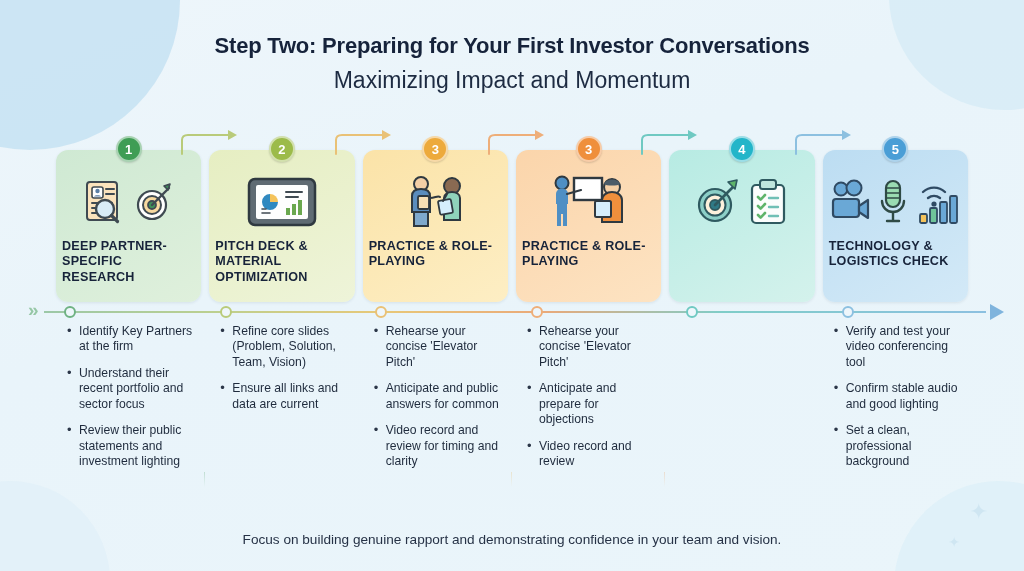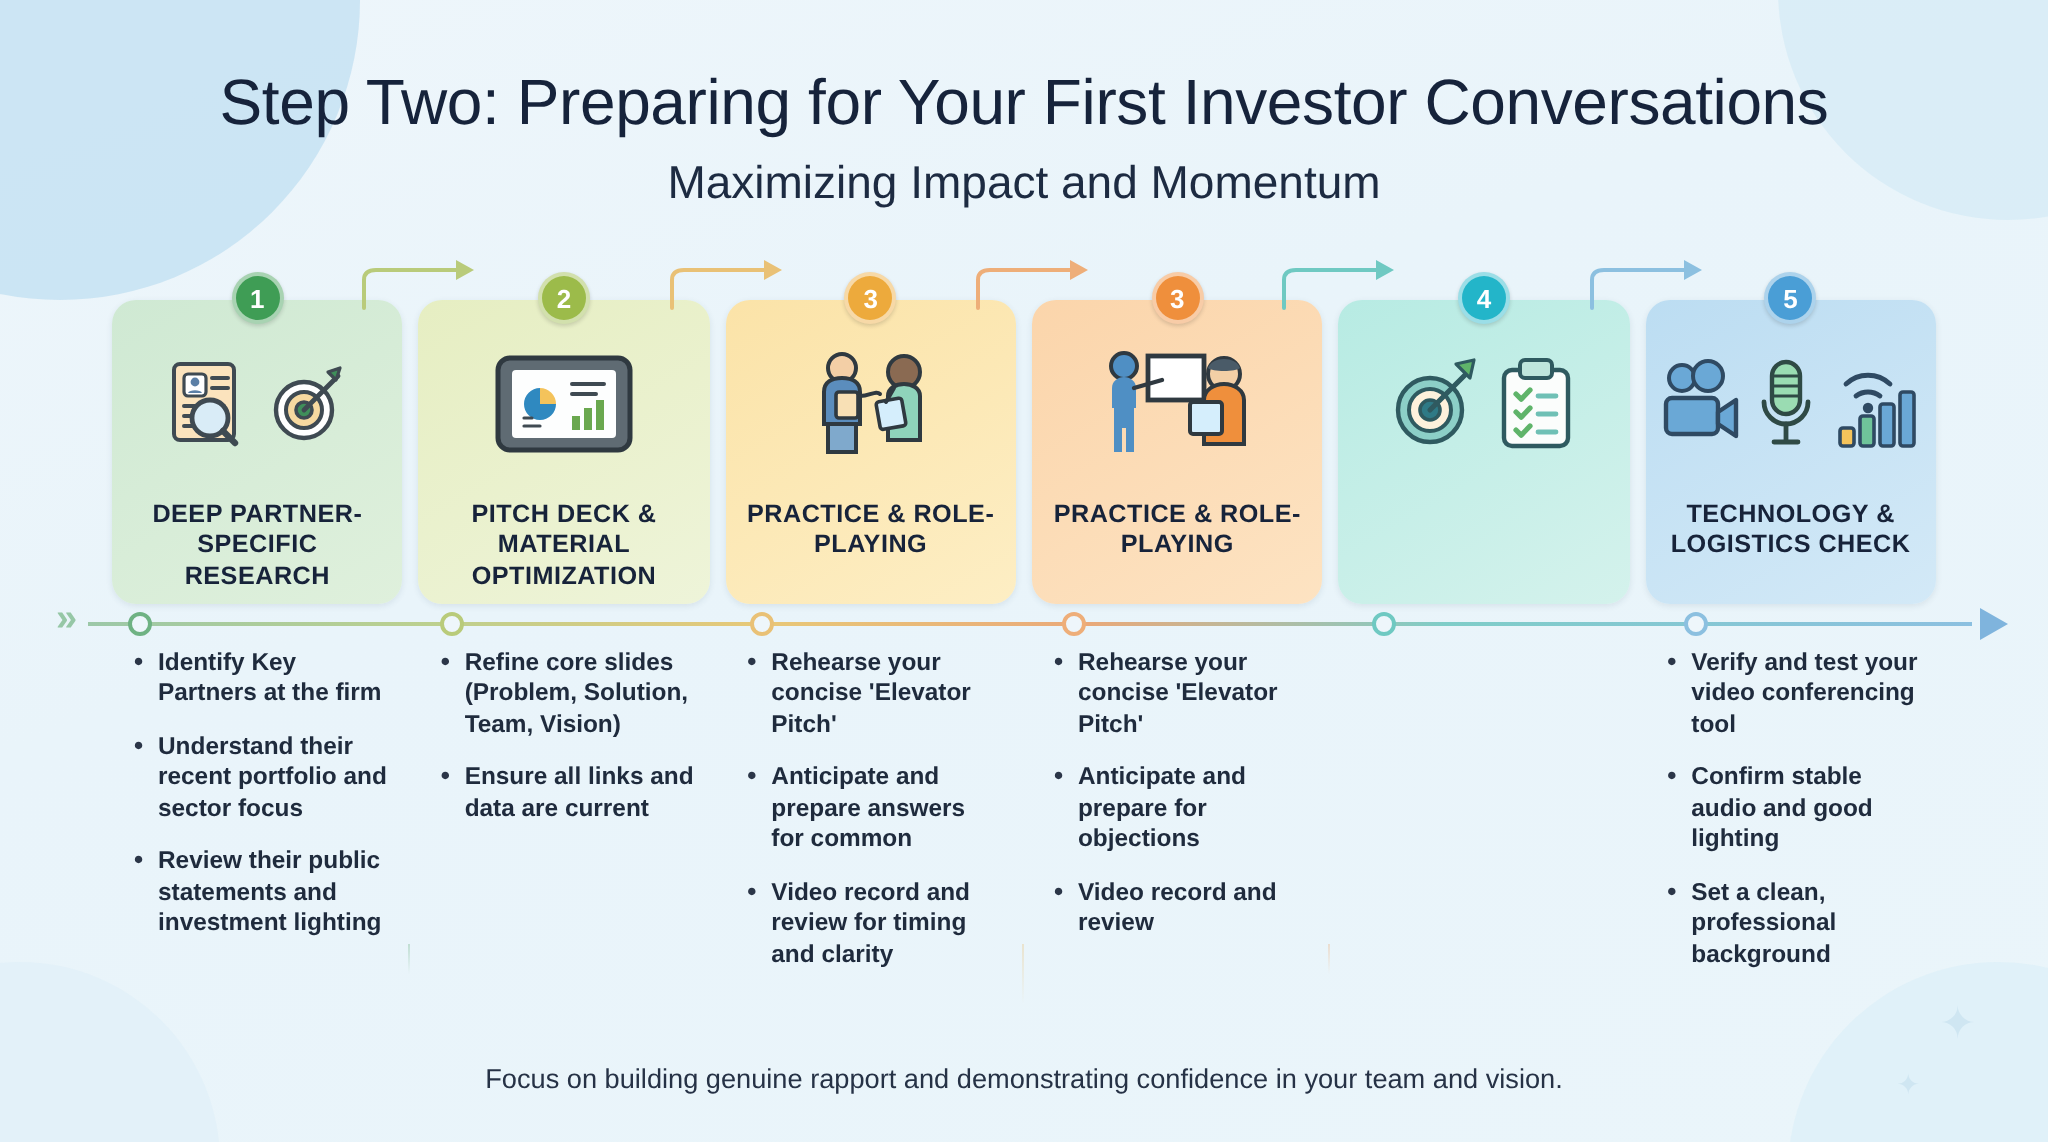--- a/index.html
+++ b/index.html
@@ -12,38 +12,38 @@
   .stage{position:absolute;inset:0;overflow:hidden;background:
      linear-gradient(160deg,#eef6fb 0%,#e9f4fa 40%,#eaf5fa 100%);}
   .blob{position:absolute;border-radius:50%;}
   .blob-tl{width:300px;height:300px;left:-120px;top:-150px;background:#c6e2f2;opacity:.85;}
   .blob-tr{width:230px;height:230px;right:-95px;top:-120px;background:#d4ebf6;opacity:.75;}
   .blob-bl{width:200px;height:200px;left:-90px;bottom:-110px;background:#dff0f8;opacity:.7;}
   .blob-br{width:210px;height:210px;right:-80px;bottom:-120px;background:#dcf0f8;opacity:.7;}
   .spark{position:absolute;color:#cfe6f2;font-size:22px;line-height:1;}
 
   .title-wrap{position:absolute;left:0;right:0;top:33px;text-align:center;}
-  h1{margin:0;font-size:32px;font-weight:normal;color:#16233b;letter-spacing:-.2px;}
+  h1{margin:0;font-size:22px;font-weight:bold;color:#16233b;letter-spacing:-.2px;}
   h2{margin:8px 0 12px;font-size:23px;font-weight:normal;color:#1d2b42;}
 
   .board{position:absolute;left:0;top:150px;right:0;}
   .cols{display:flex;padding:0 56px;gap:8px;align-items:flex-start;}
   .col{flex:1 1 0;min-width:0;position:relative;}
 
   .card{
     position:relative;border-radius:12px;height:152px;
     display:flex;flex-direction:column;align-items:center;
     padding-top:22px;box-sizing:border-box;
     box-shadow:0 1px 3px rgba(40,70,90,.10);
   }
   .icons{height:60px;display:flex;align-items:center;justify-content:center;gap:6px;}
   .icons svg{display:block;}
   .card-title{
-    margin-top:18px;font-size:12.6px;font-weight:bold;color:#17233a;
-    text-align:center;line-height:1.22;letter-spacing:.25px;padding:0 6px;
+    margin-top:7px;font-size:12.6px;font-weight:bold;color:#17233a;
+    line-height:1.22;letter-spacing:.25px;padding:0 6px;
     text-transform:uppercase;
   }
 
   .badge{
     position:absolute;top:-14px;left:50%;transform:translateX(-50%);
     width:26px;height:26px;border-radius:50%;
     color:#fff;font-size:13px;font-weight:bold;
     display:flex;align-items:center;justify-content:center;
     box-shadow:0 1px 2px rgba(0,0,0,.15);
     border:2px solid rgba(255,255,255,.55);box-sizing:border-box;
@@ -54,21 +54,21 @@
   .timeline{position:absolute;left:30px;right:22px;top:311px;height:2px;}
   .tl-line{position:absolute;left:14px;right:16px;top:0;height:2px;
     background:linear-gradient(90deg,#9cc8a8 0%,#bcd08f 18%,#e8c878 36%,#eaa979 53%,#7fcdc8 72%,#8cc0e0 100%);}
   .tl-chevrons{position:absolute;left:-2px;top:-11px;color:#96c7a6;font-size:19px;font-weight:bold;line-height:1;}
   .tl-arrow{position:absolute;right:-2px;top:-7px;width:0;height:0;
     border-top:8px solid transparent;border-bottom:8px solid transparent;border-left:14px solid #7fb4dd;}
   .node{position:absolute;top:-5px;width:12px;height:12px;border-radius:50%;
     background:#eef6fb;box-sizing:border-box;}
 
   .bullets{padding:22px 6px 0 10px;}
-  .bullets ul{margin:0;padding:0;list-style:none;font-weight:bold;}
+  .bullets ul{margin:0;padding:0;list-style:none;}
   .bullets li{
     position:relative;padding-left:13px;margin-bottom:11px;
     font-size:12.2px;line-height:1.27;color:#1f2b3d;
   }
   .bullets li:before{content:"•";position:absolute;left:1px;top:-1px;font-size:13px;color:#2b3648;}
 
   .divider{position:absolute;top:322px;bottom:-6px;right:-4px;width:1px;}
 
   .footer{position:absolute;left:0;right:0;bottom:24px;text-align:center;
     font-size:13.6px;color:#263246;}
@@ -187,21 +187,21 @@
                   <rect x="41" y="26" width="13" height="14" rx="1.5" fill="#d5eefc" stroke="#2f3940" stroke-width="1.8" transform="rotate(-10 47 33)"></rect>
                   <path d="M49 20l-4 7" stroke="#2f3940" stroke-width="2" stroke-linecap="round"></path>
                 </svg>
               </span>
             </div>
             <div class="card-title">PRACTICE &amp; ROLE-PLAYING</div>
           </div>
           <div class="bullets">
             <ul>
               <li>Rehearse your concise 'Elevator Pitch'</li>
-              <li>Anticipate and prepare answers for common</li>
+              <li>Anticipate and public answers for common</li>
               <li>Video record and review for timing and clarity</li>
             </ul>
           </div>
           <div class="divider" style="background:linear-gradient(180deg,#e9c17655,#e9c17600);"></div>
         </div>
         <div class="col">
           <svg class="connector" viewBox="0 0 66 26">
             <path d="M3 24 L3 10 Q3 5 9 5 L50 5" fill="none" stroke="#eeae79" stroke-width="2" stroke-linecap="round"></path>
             <path d="M49 0l9 5-9 5z" fill="#eeae79"></path>
           </svg>

